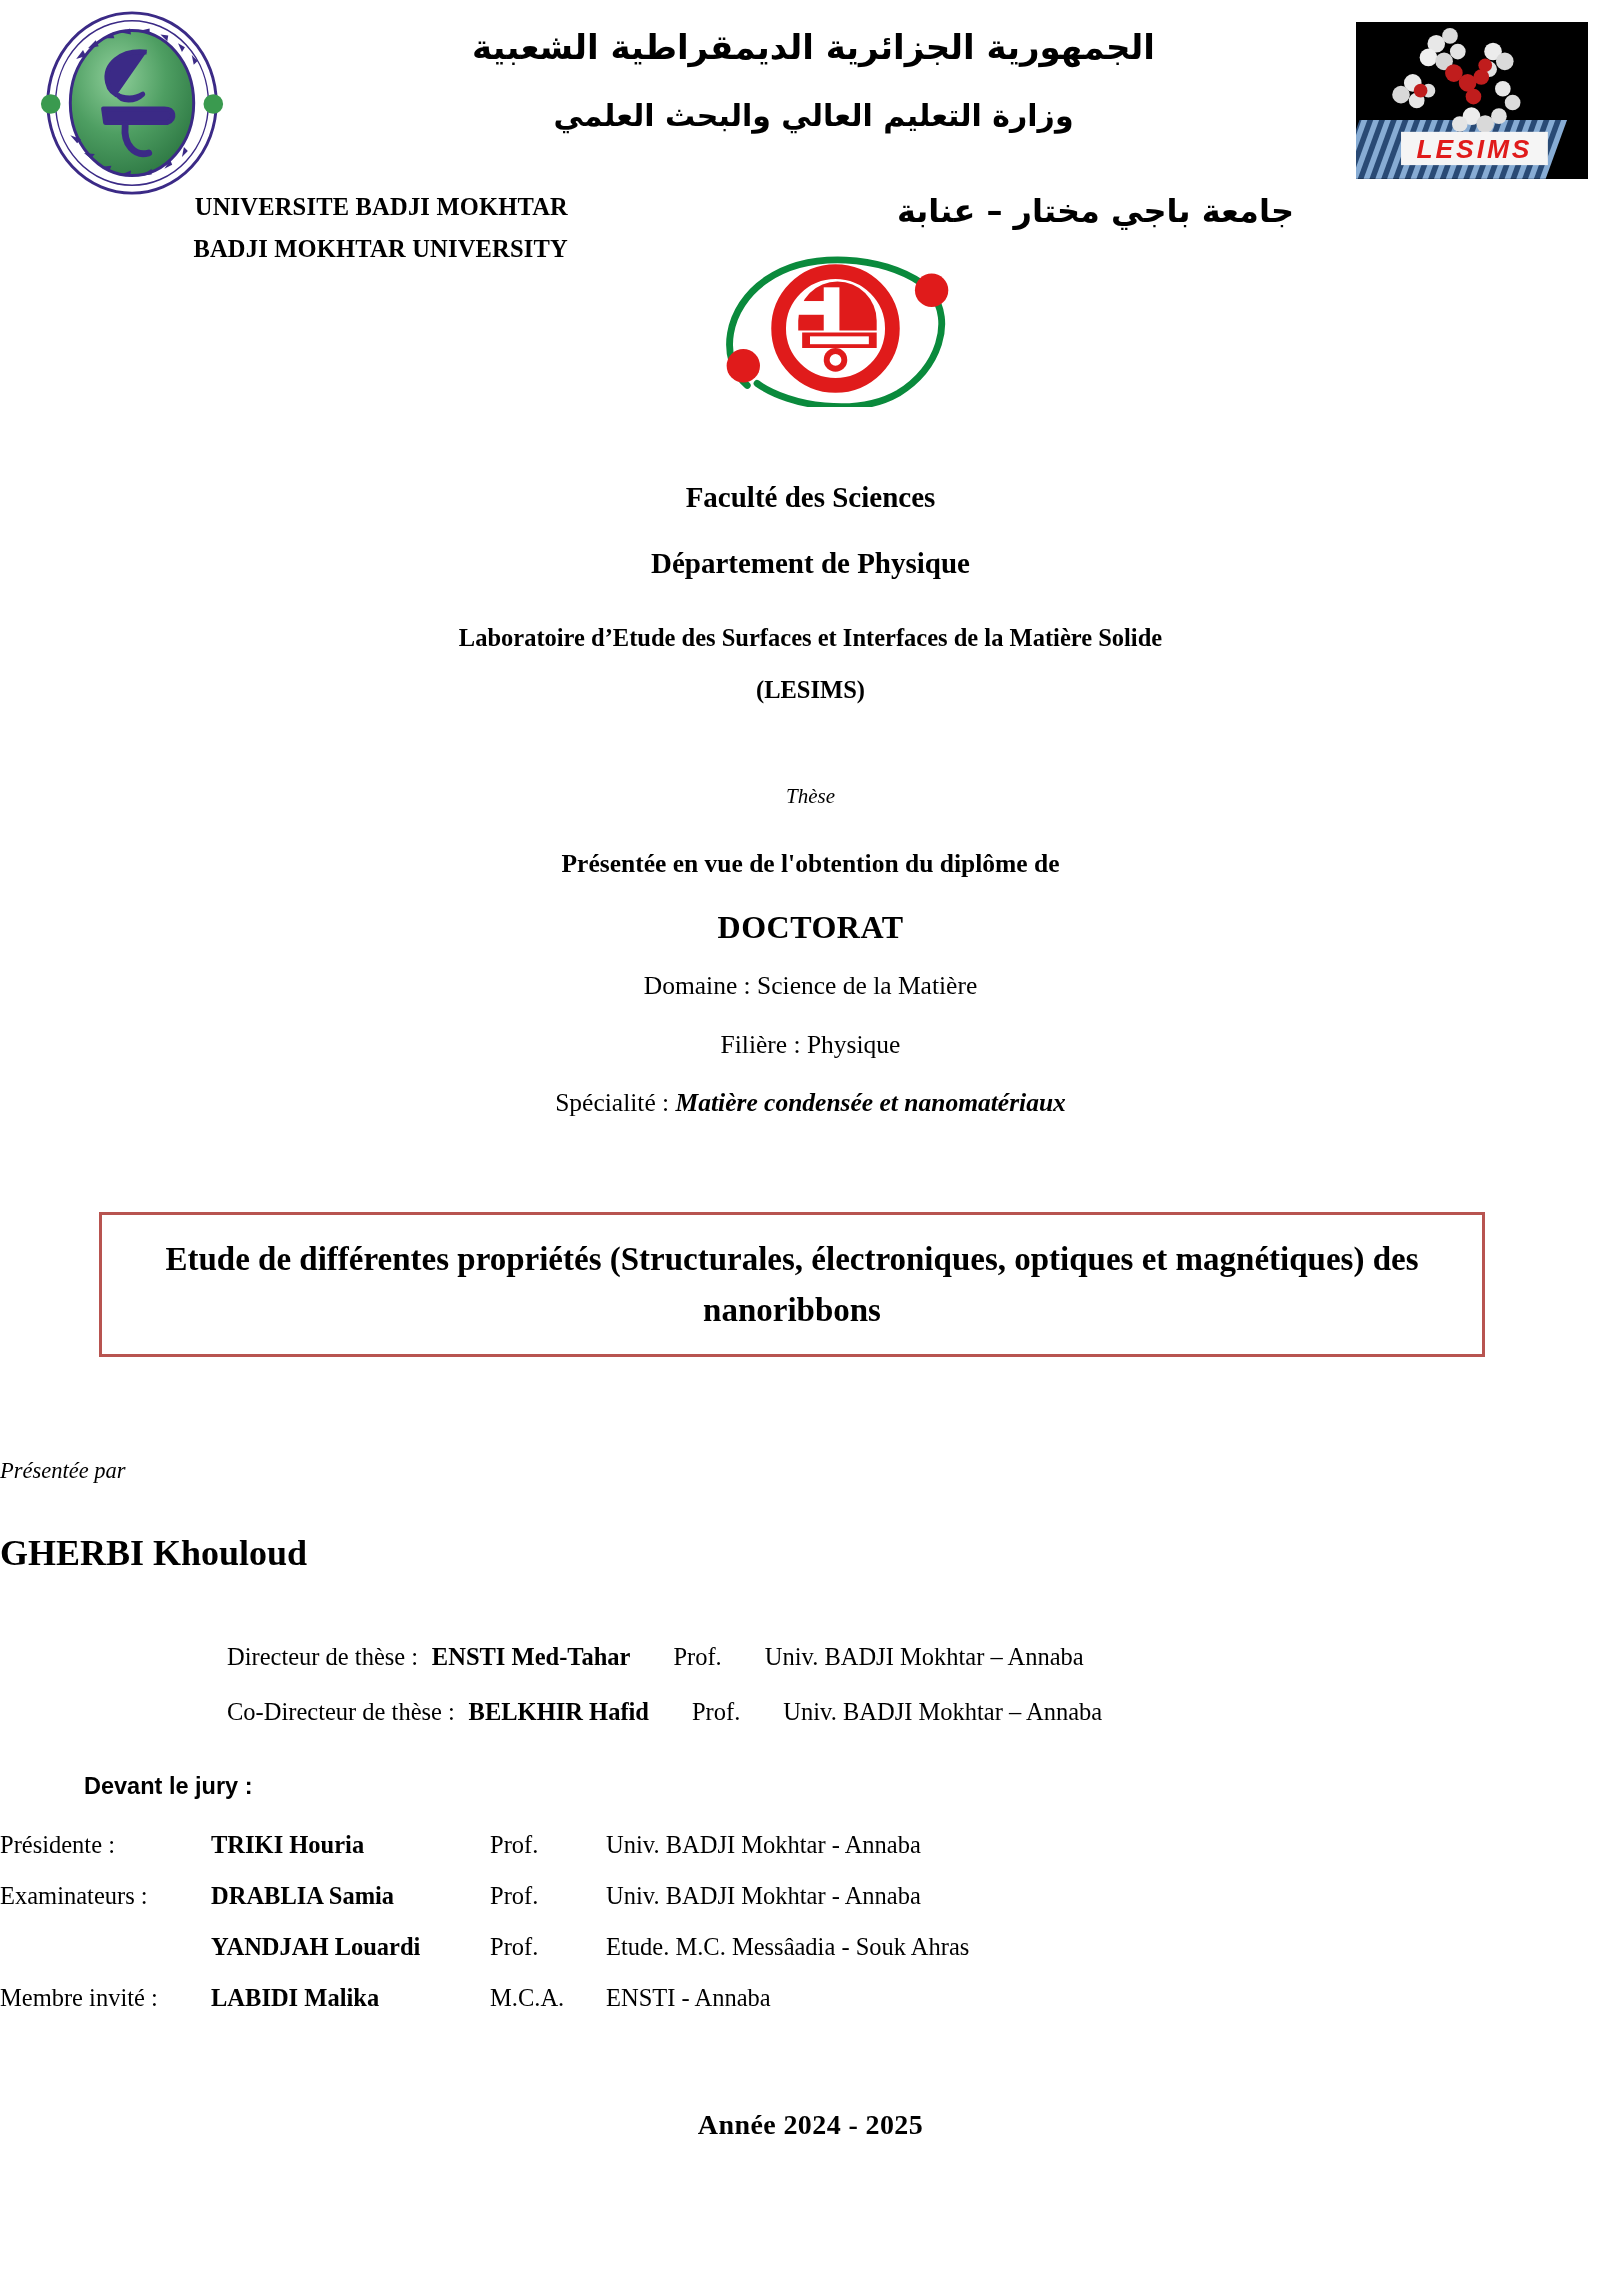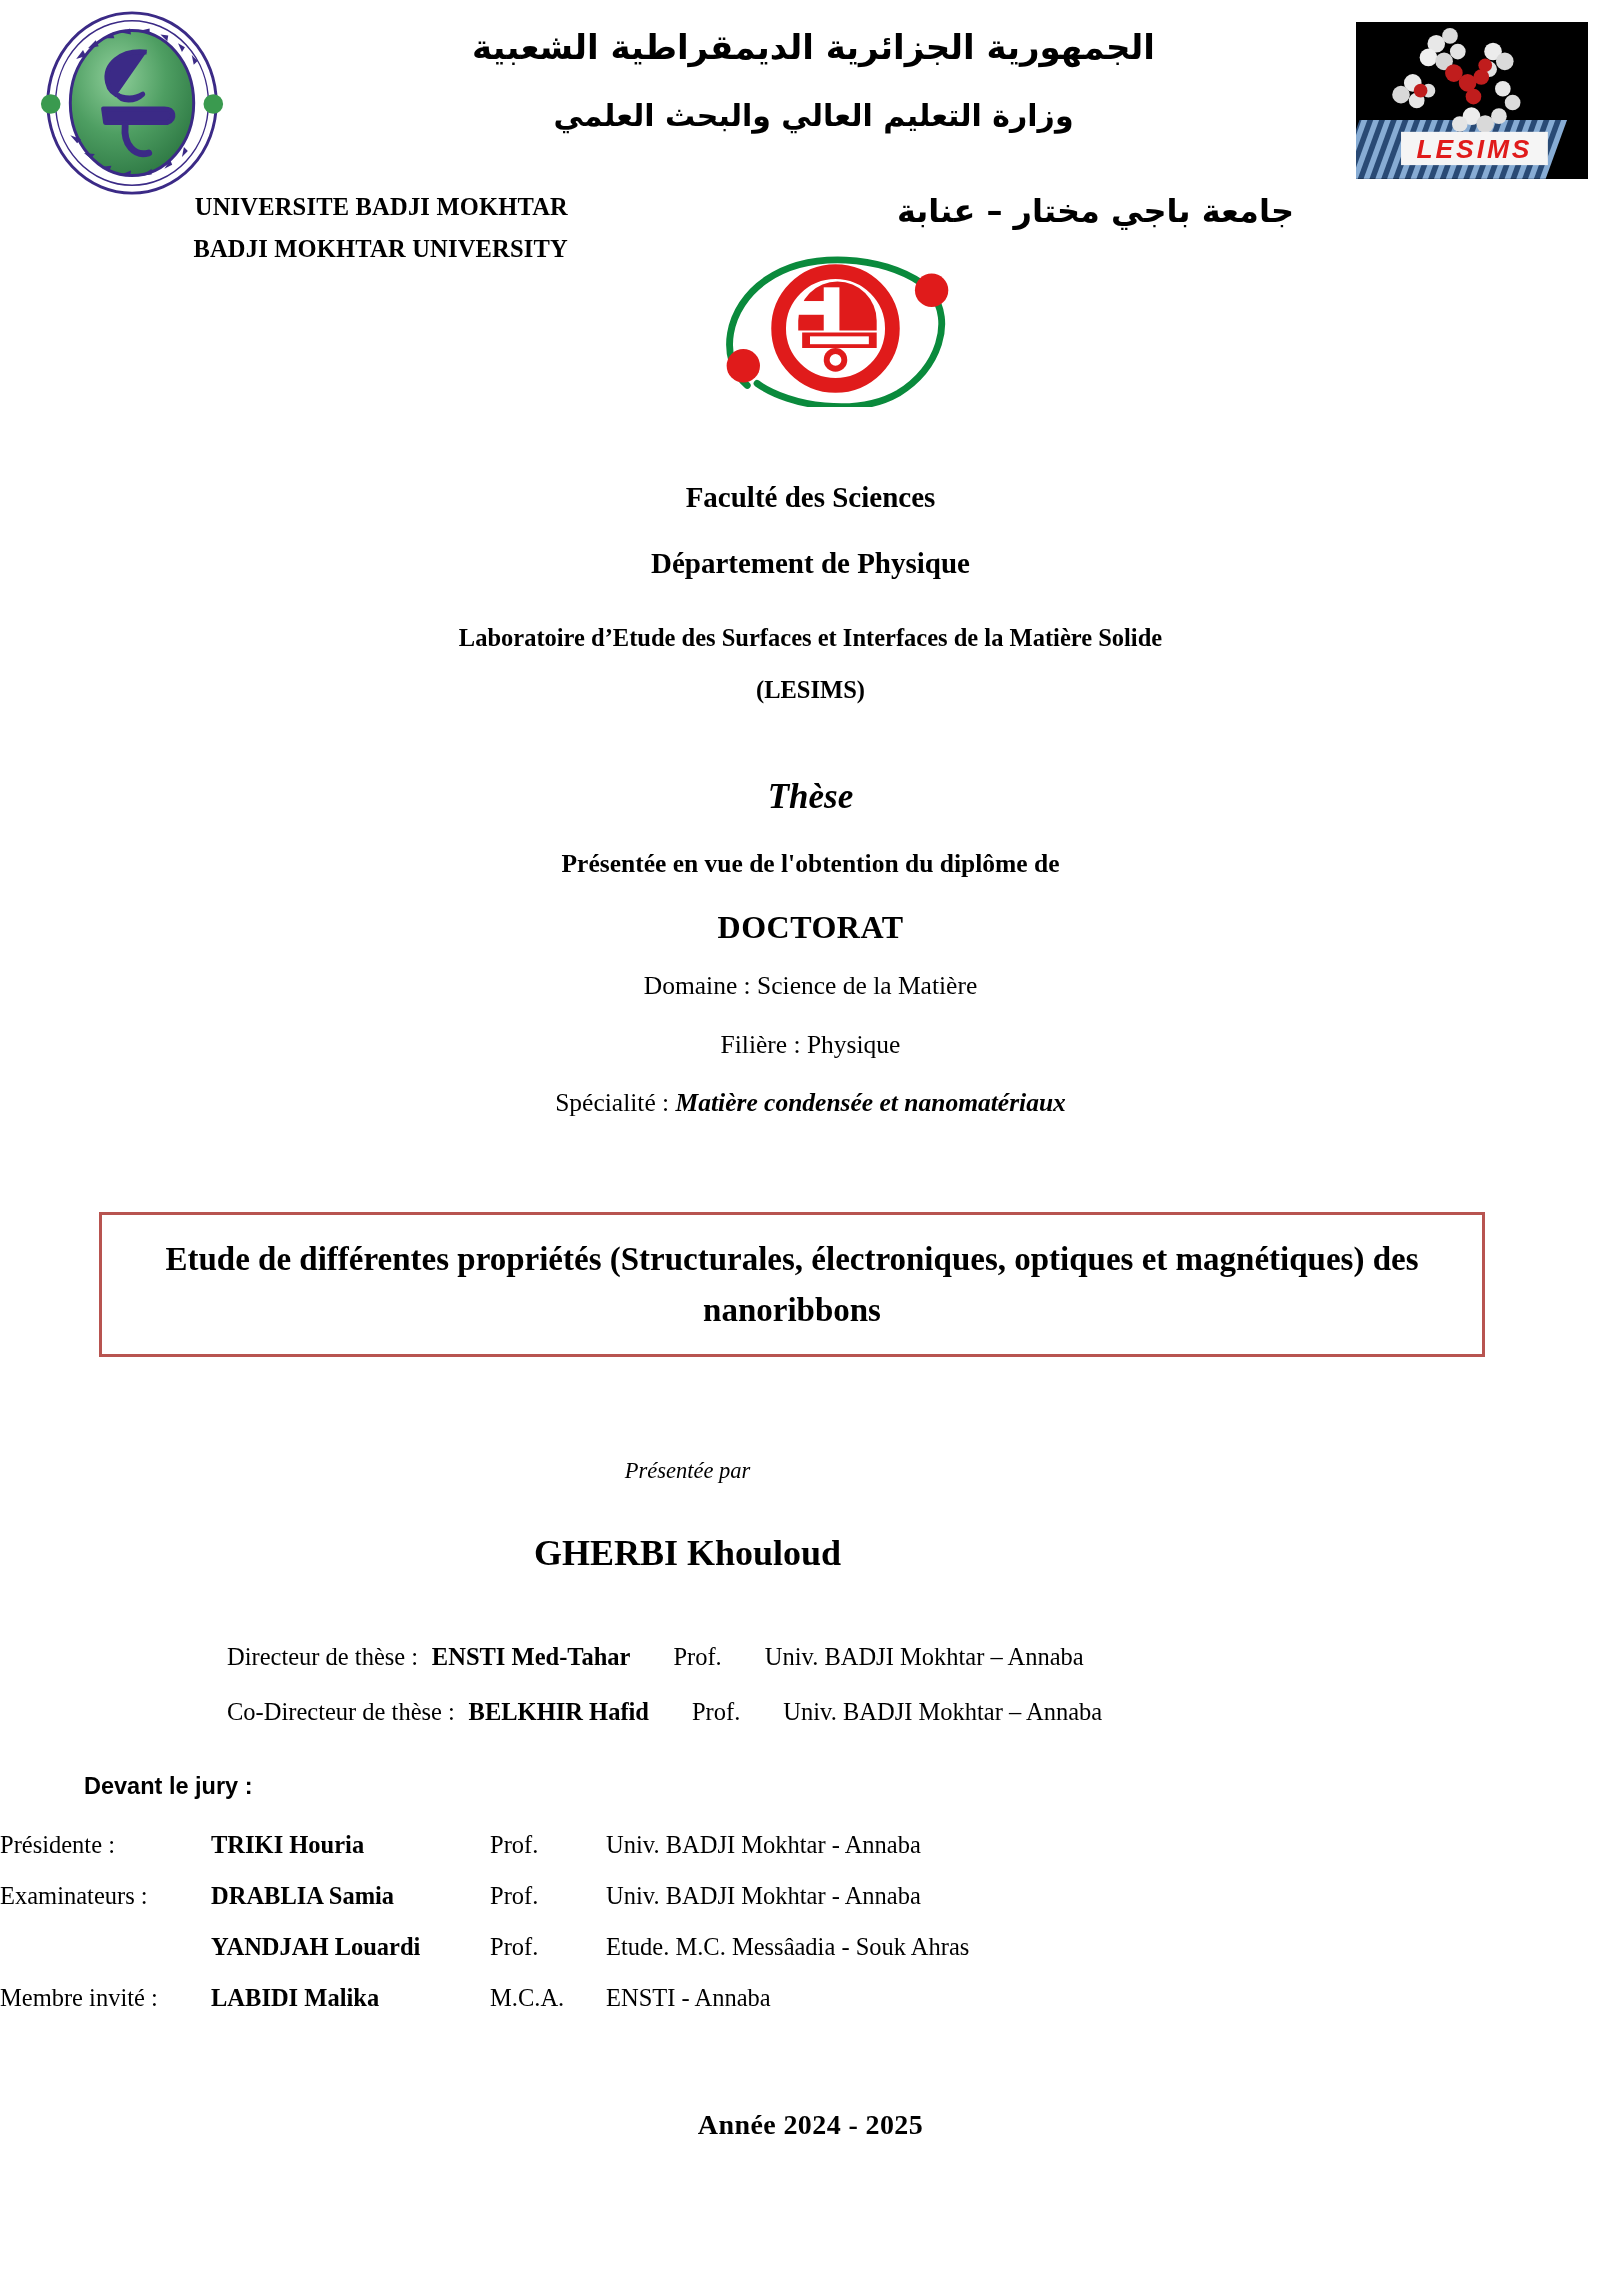--- a/index.html
+++ b/index.html
@@ -140,22 +140,22 @@
 
   
   .thesis {
     position: absolute;
     top: 774px;
     left: 0;
     width: 1621px;
     text-align: center;
   }
   .these-word {
-    font-size: 35px;
-    font-weight: bold;
+    font-size: 21px;
+    font-weight: normal;
     font-style: italic;
     line-height: 45px;
   }
   .presentee-line {
     font-size: 25.5px;
     font-weight: bold;
     line-height: 45px;
     margin-top: 21.6px;
   }
   .doctorat {
@@ -201,22 +201,21 @@
     text-align: center;
     padding: 0 34px;
   }
 
   
   .author-area {
     position: absolute;
     top: 1453px;
     left: 0;
     width: 1327px;
-    text-align: center;
-    padding-left: 24px;
+    text-align: left;
   }
   .presentee-par {
     font-size: 22.5px;
     font-style: italic;
     line-height: 35px;
   }
   .author-name {
     font-size: 36px;
     font-weight: bold;
     line-height: 57px;

